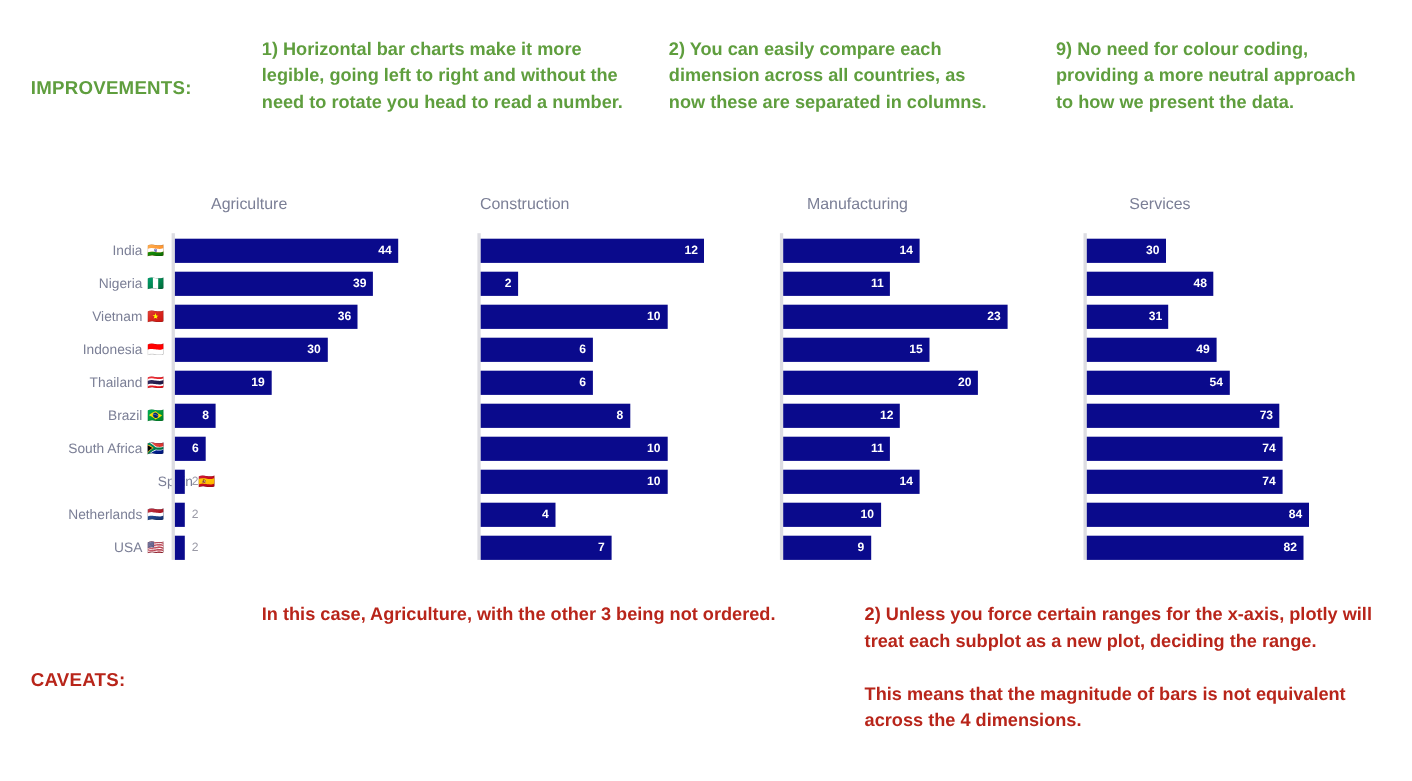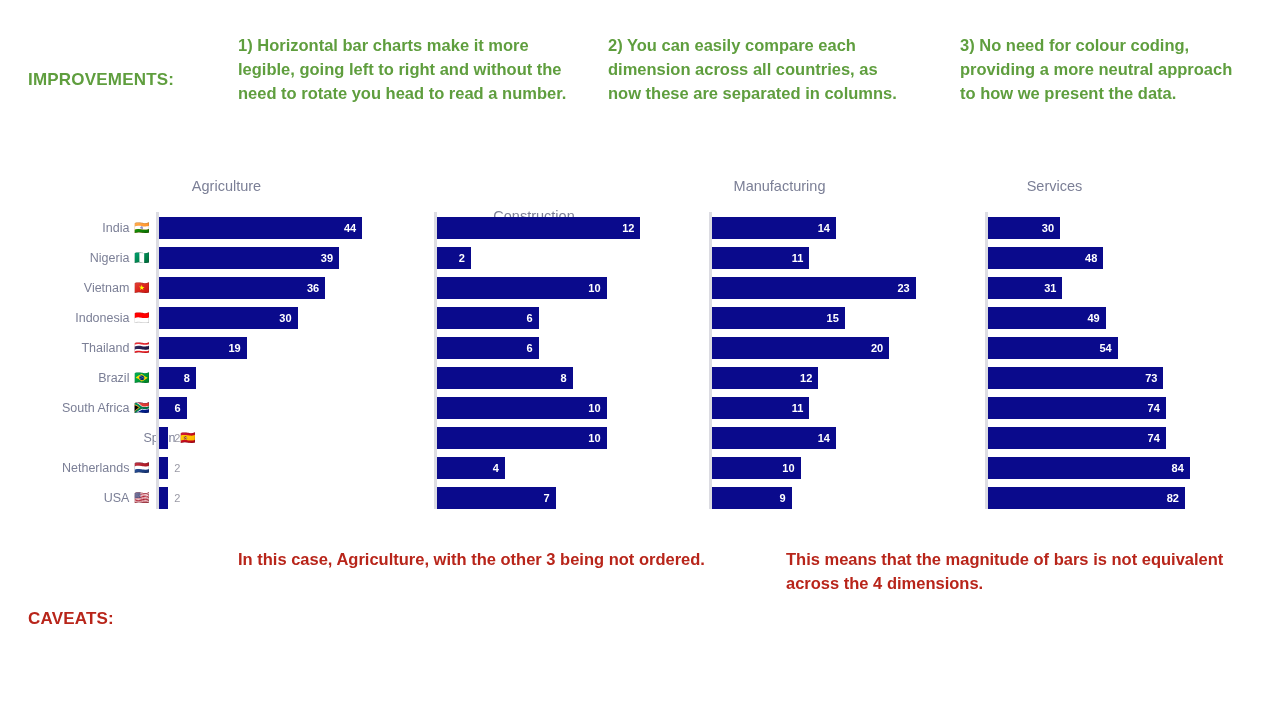--- a/index.html
+++ b/index.html
@@ -59,21 +59,21 @@
   #cav-note-1{left:238px;top:12px;width:470px;}
   #cav-note-2{left:786px;top:12px;width:470px;}
 </style>
 </head>
 <body>
 
 <div id="improvements">
   <div class="section-label" id="improvements-label">IMPROVEMENTS:</div>
   <div class="imp-note" id="imp-note-1">1) Horizontal bar charts make it more legible, going left to right and without the need to rotate you head to read a number.</div>
   <div class="imp-note" id="imp-note-2">2) You can easily compare each dimension across all countries, as now these are separated in columns.</div>
-  <div class="imp-note" id="imp-note-3">3) No need for colour coding, providing a more neutral approach to how we present the data.</div>
+  <div class="imp-note" id="imp-note-3">9) No need for colour coding, providing a more neutral approach to how we present the data.</div>
 </div>
 
 <div id="chart">
   <div id="row-labels">
       <div class="row-label" style="top: 57px; right: 1284px; left: 0px; width: 150px;"><span>India</span><span class="flag">🇮🇳</span></div>
       <div class="row-label" style="top: 87px; right: 1284px; left: 0px; width: 150px;"><span>Nigeria</span><span class="flag">🇳🇬</span></div>
       <div class="row-label" style="top: 117px; right: 1284px; left: 0px; width: 150px;"><span>Vietnam</span><span class="flag">🇻🇳</span></div>
       <div class="row-label" style="top: 147px; right: 1284px; left: 0px; width: 150px;"><span>Indonesia</span><span class="flag">🇮🇩</span></div>
       <div class="row-label" style="top: 177px; right: 1284px; left: 0px; width: 150px;"><span>Thailand</span><span class="flag">🇹🇭</span></div>
       <div class="row-label" style="top: 207px; right: 1284px; left: 0px; width: 150px;"><span>Brazil</span><span class="flag">🇧🇷</span></div>
@@ -118,21 +118,21 @@
         <div class="bar-val outside" style="left: 15.234px;">2</div>
       </div>
       <div class="bar-wrap" style="left: 159px; top: 297px; width: 217px;">
         <div class="bar" style="width: 9.23404px; background: rgb(10, 10, 140);"></div>
         <div class="bar-val outside" style="left: 15.234px;">2</div>
       </div>
       <div class="bar-wrap" style="left: 159px; top: 327px; width: 217px;">
         <div class="bar" style="width: 9.23404px; background: rgb(10, 10, 140);"></div>
         <div class="bar-val outside" style="left: 15.234px;">2</div>
       </div>
-      <div class="col-title" style="left: 534px; margin-top: 30px;">Construction</div>
+      <div class="col-title" style="left: 477px;">Construction</div>
       <div class="axis-line" style="left: 434px;"></div>
       <div class="bar-wrap" style="left: 437px; top: 57px; width: 217px;">
         <div class="bar" style="width: 203.438px; background: rgb(10, 10, 140);"></div>
         <div class="bar-val inside" style="right: 19.5625px;">12</div>
       </div>
       <div class="bar-wrap" style="left: 437px; top: 87px; width: 217px;">
         <div class="bar" style="width: 33.9062px; background: rgb(10, 10, 140);"></div>
         <div class="bar-val inside" style="right: 189.094px;">2</div>
       </div>
       <div class="bar-wrap" style="left: 437px; top: 117px; width: 217px;">
@@ -253,15 +253,16 @@
       </div>
     </div>
 </div>
 
 <div id="caveats">
   <div class="section-label" id="caveats-label">CAVEATS:</div>
   <div class="cav-note" id="cav-note-1">
     <p>In this case, Agriculture, with the other 3 being not ordered.</p>
   </div>
   <div class="cav-note" id="cav-note-2">
+    <p>2) Unless you force certain ranges for the x-axis, plotly will treat each subplot as a new plot, deciding the range.</p>
     <p>This means that the magnitude of bars is not equivalent across the 4 dimensions.</p>
   </div>
 </div>
 
 </body></html>

